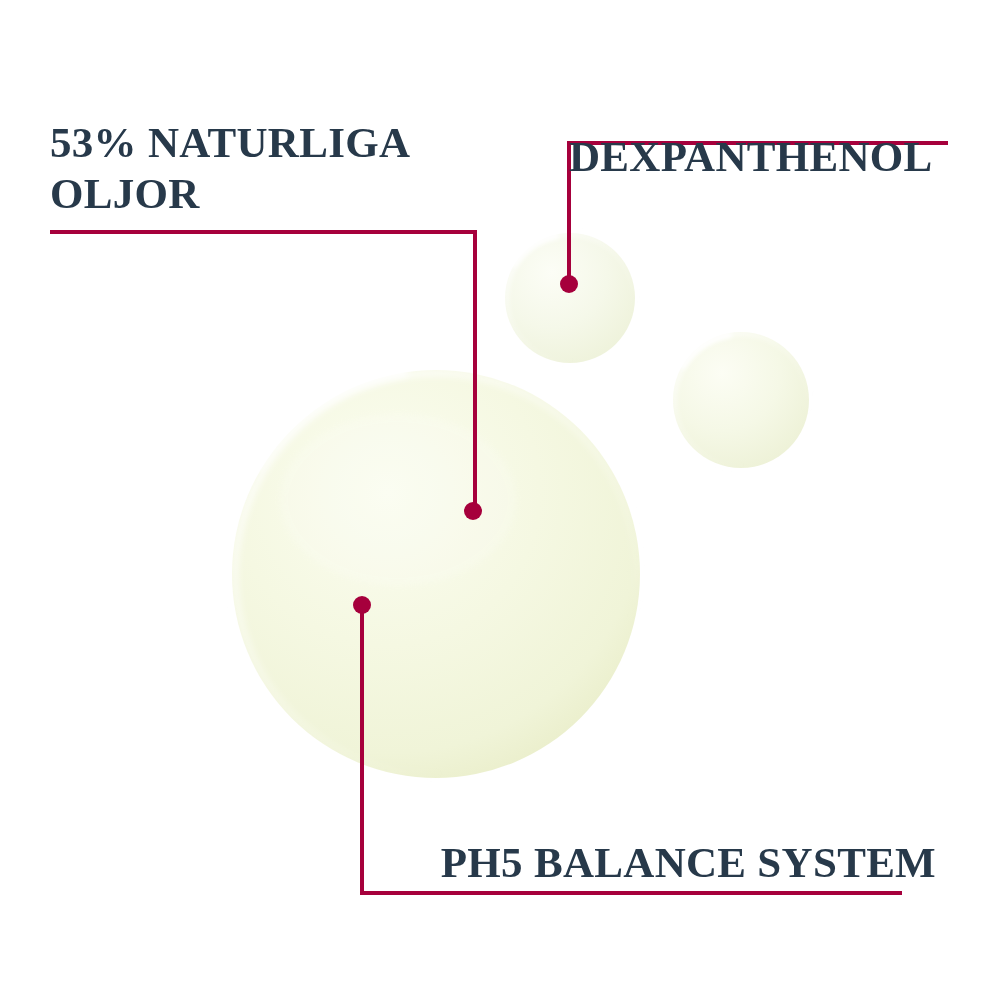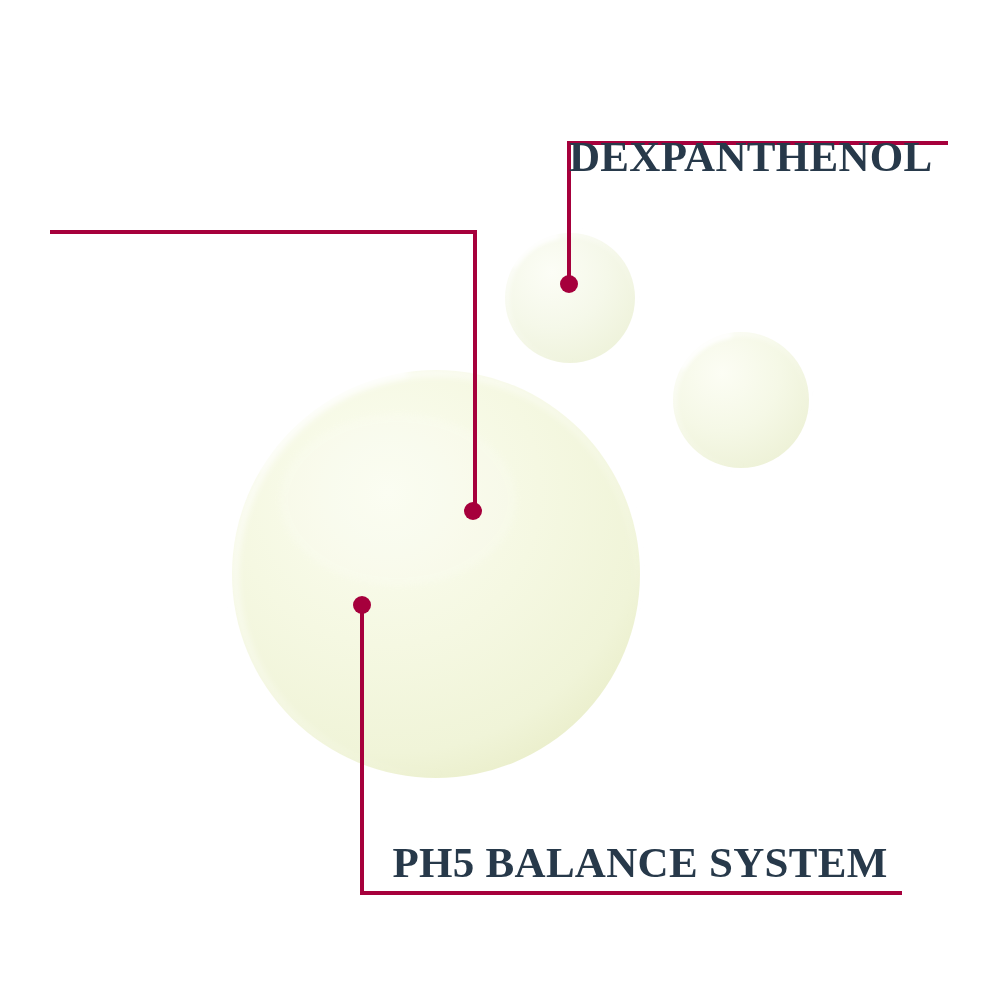--- a/index.html
+++ b/index.html
@@ -57,21 +57,22 @@
     width: 400px;
     font-size: 43px;
     text-align: left;
     margin-top: 44px;
   }
   #label-ph5 {
     left: 360px;
     top: 838px;
     width: 560px;
     font-size: 43px;
-    text-align: center;
+    text-align: right;
+    padding-left: 16px;
   }
 </style>
 </head>
 <body>
 
 <div id="stage">
 
   <svg id="droplets" viewBox="0 0 1000 1000" xmlns="http://www.w3.org/2000/svg">
     <defs>
       <radialGradient id="gradLarge" cx="38%" cy="30%" r="78%">
@@ -138,18 +139,20 @@
       <path d="M946,143 L569,143 L569,278" fill="none" stroke="#a6003c" stroke-width="4" stroke-linecap="square" stroke-linejoin="miter"></path>
       <circle cx="569" cy="284" r="9" fill="#a6003c"></circle>
     </g>
 
     <g>
       <path d="M362,611 L362,893 L900,893" fill="none" stroke="#a6003c" stroke-width="4" stroke-linecap="square" stroke-linejoin="miter"></path>
       <circle cx="362" cy="605" r="9" fill="#a6003c"></circle>
     </g>
   </svg>
 
+  <div class="label" id="label-oils">53% NATURLIGA
+OLJOR</div>
 
   <div class="label" id="label-dexpanthenol">DEXPANTHENOL</div>
 
   <div class="label" id="label-ph5">PH5 BALANCE SYSTEM</div>
 
 </div>
 
 </body></html>

